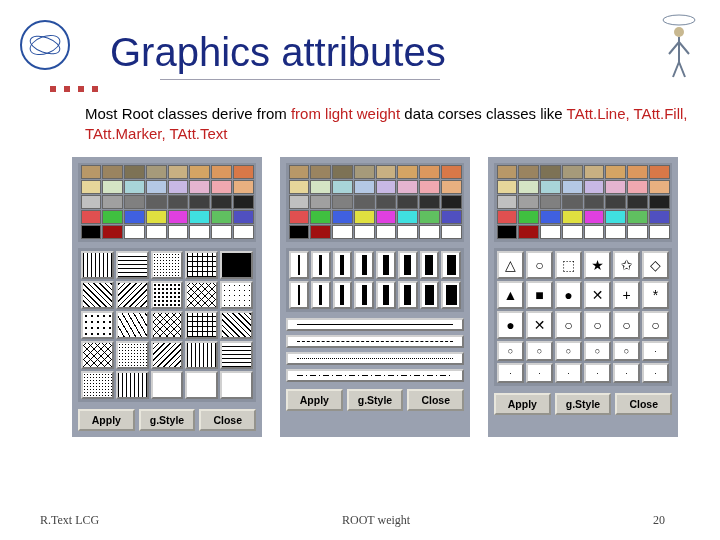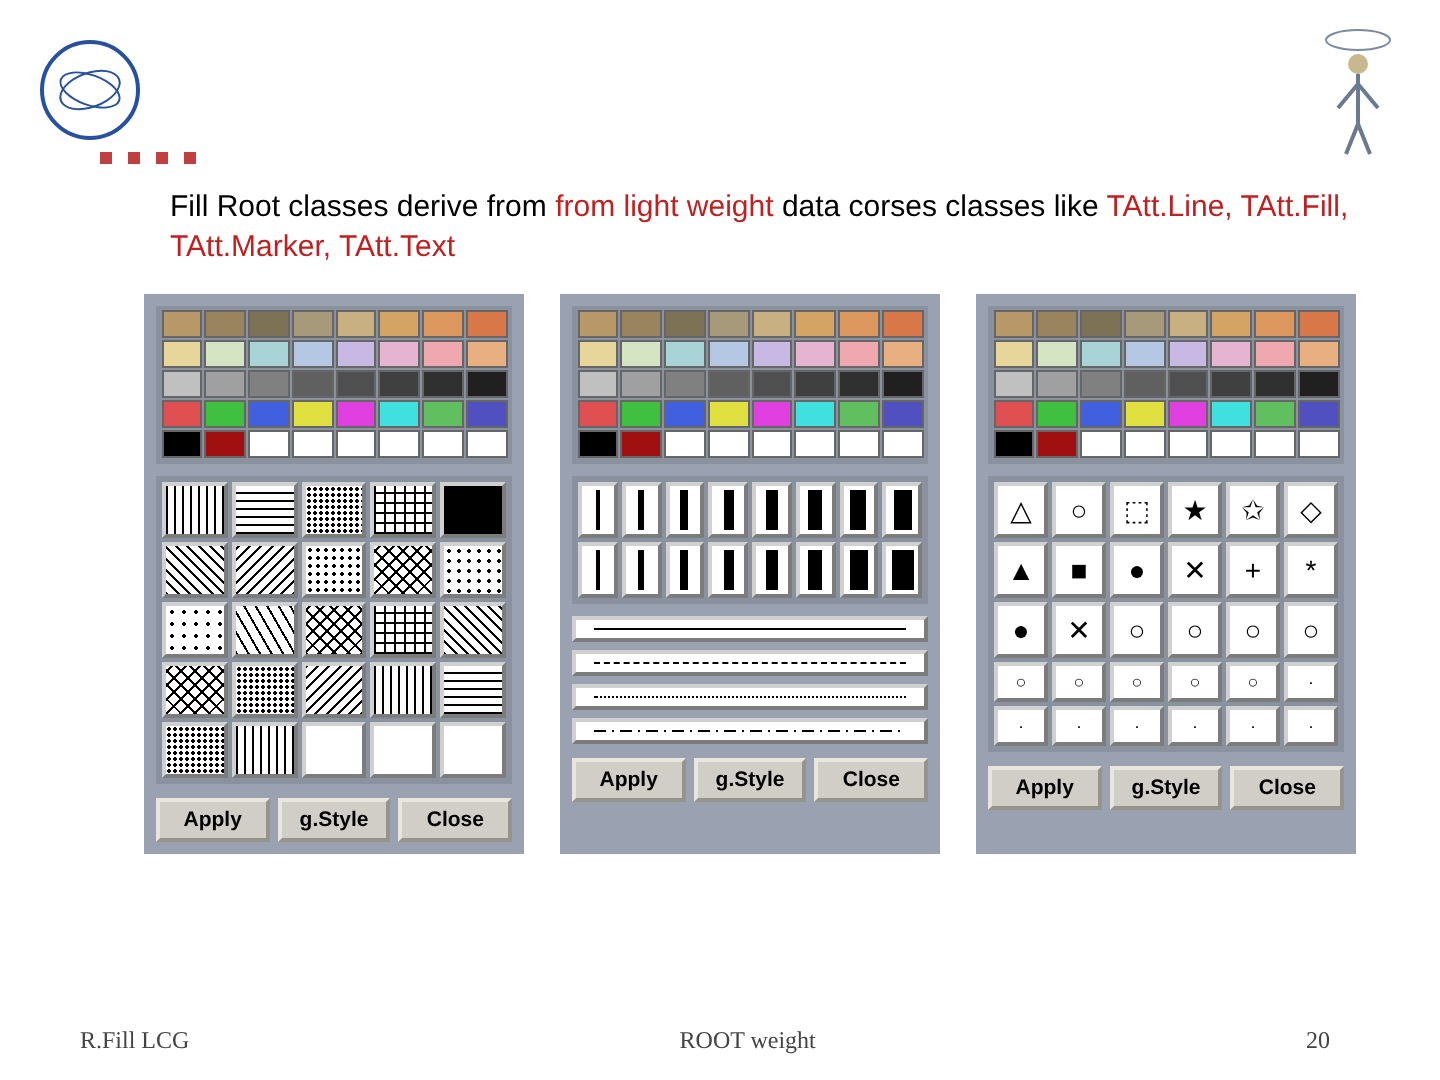--- a/index.html
+++ b/index.html
@@ -173,36 +173,40 @@
   .dense { background-image: radial-gradient(#000 1px, transparent 1px); background-size: 3px 3px; }
   .brick { background-image: repeating-linear-gradient(0deg,#000 0,#000 1px,transparent 1px,transparent 5px), repeating-linear-gradient(90deg,#000 0,#000 1px,transparent 1px,transparent 5px); }
   .solid { background:#000; }
   .bar { display:inline-block; background:#000; }
 </style>
 </head>
 <body>
 
 <div class="header">
   <div class="logo"></div>
+  <div>
+    <h1 class="title">Graphics attributes</h1>
+    <div class="underline"></div>
+  </div>
 </div>
 <svg class="mascot" viewBox="0 0 40 70">
   <ellipse cx="20" cy="8" rx="16" ry="5" fill="none" stroke="#7a8aa0" stroke-width="1"></ellipse>
   <circle cx="20" cy="20" r="5" fill="#c8b890"></circle>
   <path d="M20 25 L20 50 M20 30 L10 42 M20 30 L30 42 M20 50 L14 65 M20 50 L26 65" stroke="#6a7a90" stroke-width="2" fill="none"></path>
 </svg>
 
 <div class="dots">
   <span></span>
     <span></span>
     <span></span>
     <span></span>
 </div>
 
 <div class="body-text">
-  <span>Fill Root classes derive from </span><span class="highlight">from light weight</span><span> data corses classes like </span><span class="highlight">TAtt.Line, TAtt.Fill, TAtt.Marker, TAtt.Text</span>
+  <span>Most Root classes derive from </span><span class="highlight">from light weight</span><span> data corses classes like </span><span class="highlight">TAtt.Line, TAtt.Fill, TAtt.Marker, TAtt.Text</span>
 </div>
 
 <div class="panels">
 
   <div class="panel">
     <div class="swatches">
       <div class="swatch-row" id="p1r1">
           <div class="sw" style="background: rgb(184, 152, 104);"></div>
           <div class="sw" style="background: rgb(154, 132, 96);"></div>
           <div class="sw" style="background: rgb(125, 114, 85);"></div>
@@ -567,16 +571,16 @@
     <div class="btn-row">
       <div class="btn">Apply</div>
       <div class="btn">g.Style</div>
       <div class="btn">Close</div>
     </div>
   </div>
 
 </div>
 
 <div class="footer">
-  <span>R.Fill LCG</span>
+  <span>R.Text LCG</span>
   <span>ROOT weight</span>
   <span>20</span>
 </div>
 
 </body></html>

